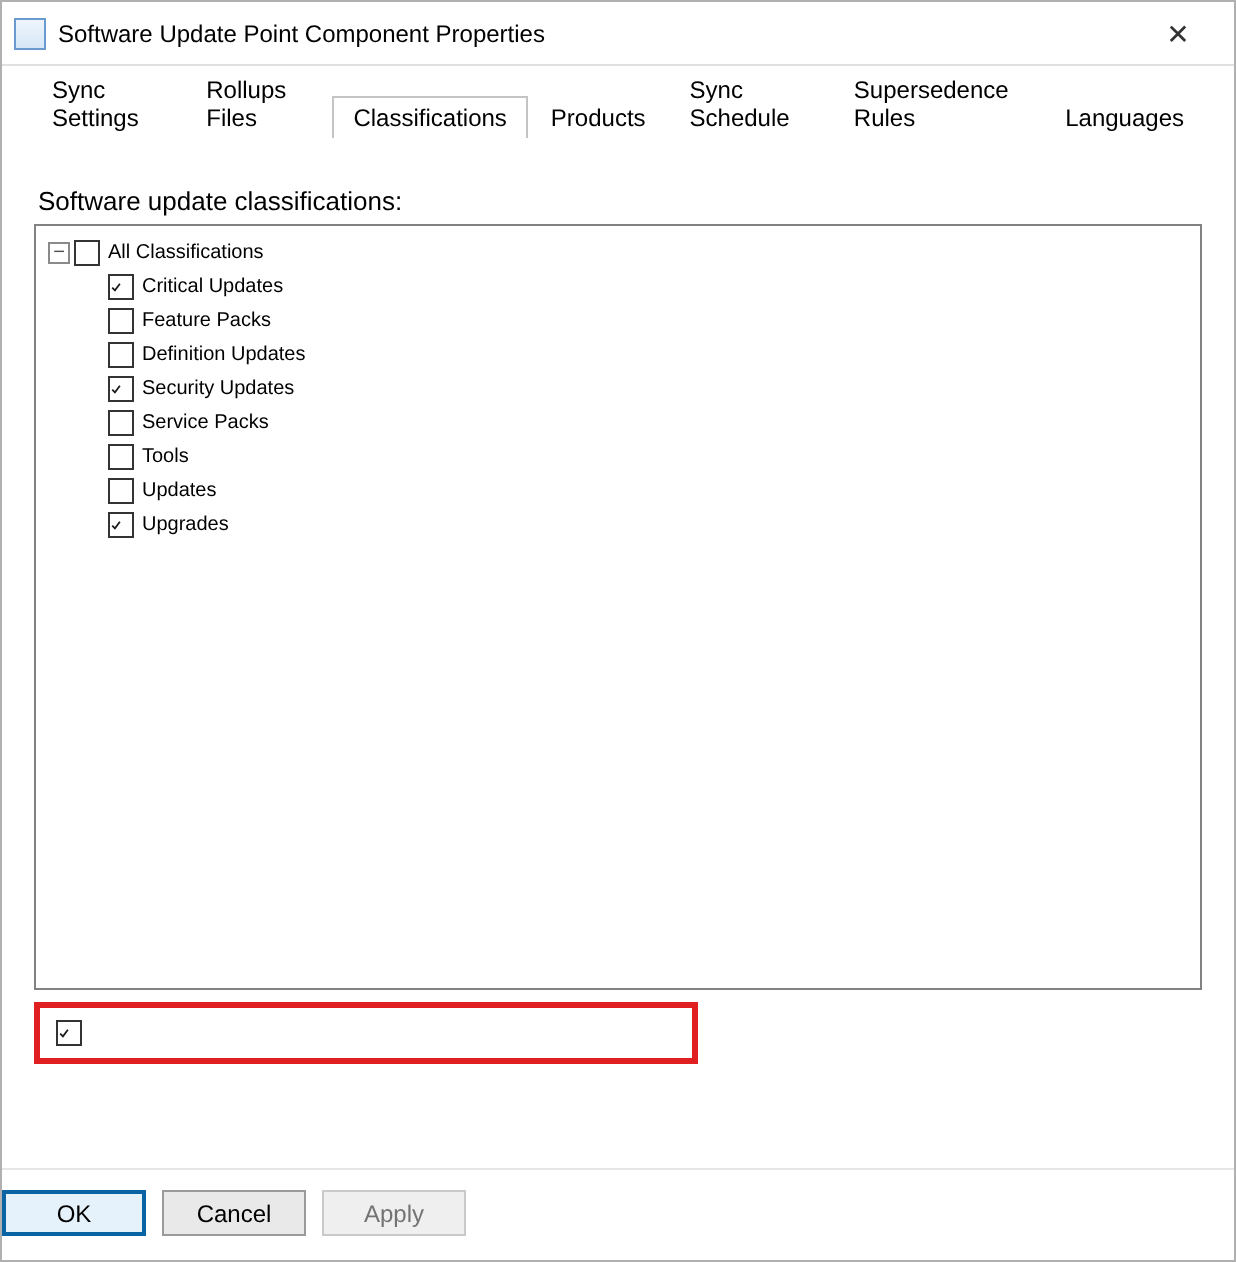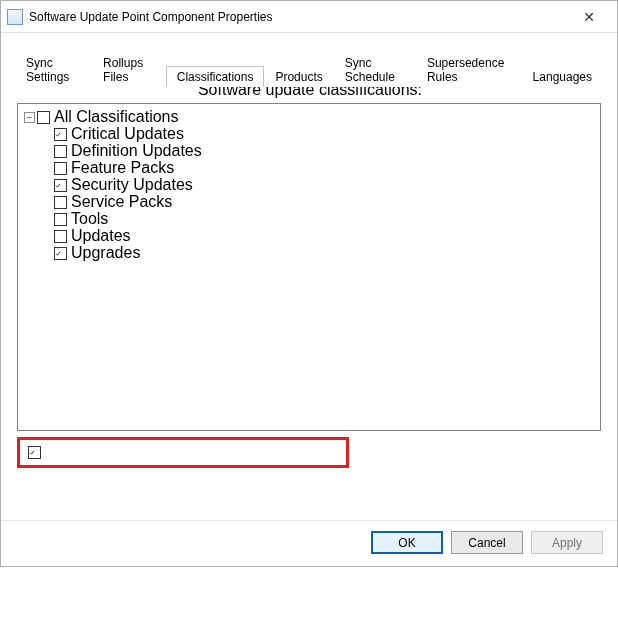--- a/index.html
+++ b/index.html
@@ -7,21 +7,21 @@
   body {
     font-family: "Segoe UI", Tahoma, sans-serif;
     font-size: 12px;
     color: #000;
     background: #fff;
     width: 618px;
     height: 631px;
   }
   .window {
     width: 618px;
-    height: 567px;
+    height: 631px;
     border: 1px solid #b0b0b0;
     display: flex;
     flex-direction: column;
     background: #fff;
   }
   .titlebar {
     display: flex;
     align-items: center;
     height: 32px;
     padding: 0 8px 0 6px;
@@ -57,39 +57,38 @@
     border-bottom: 1px solid #c4c4c4;
     height: 22px;
   }
   .tab {
     padding: 3px 10px 3px 10px;
     font-size: 12px;
     color: #000;
     border: 1px solid transparent;
     border-bottom: none;
     position: relative;
-    top: 19px;
+    top: 1px;
     cursor: default;
     background: #fff;
   }
   .tab.active {
     border-color: #c4c4c4;
     background: #fff;
     z-index: 2;
   }
   .tabpanel {
     flex: 1;
     padding: 12px 2px 2px 2px;
     display: flex;
     flex-direction: column;
   }
   .section-label {
-    margin: 0 0 4px 2px;
-    font-size: 16px;
-    text-align: center;
+    margin: 12px 0 4px 2px;
+    font-size: 13px;
   }
   .tree-box {
     flex: 1;
     border: 1px solid #828282;
     background: #fff;
     padding: 4px 6px;
     overflow: auto;
   }
   .tree-root {
     margin:0; padding:0; list-style:none;
@@ -123,39 +122,38 @@
     background: #fff;
     cursor: default;
   }
   .chk.checked::after {
     content: "";
     width: 9px; height: 9px;
     background: none;
   }
   .chk svg { width: 11px; height: 11px; display:none; }
   .chk.checked svg { display:block; }
-  .node-label { font-size: 16px; }
+  .node-label { font-size: 10px; }
   .children {
     margin: 0 0 0 30px;
     padding: 0;
     text-align: right;
   }
   .highlight-row {
     margin-top: 6px;
     border: 3px solid #e02020;
     padding: 6px 8px;
     display: flex;
     align-items: center;
     width: 332px;
   }
   .highlight-row .chk { margin-right: 6px; }
   .lower-gap { height: 40px; }
   .button-row {
     display: flex;
-    justify-content: flex-end;
     gap: 8px;
     padding: 10px 14px 12px 0;
     border-top: 1px solid #e6e6e6;
   }
   .btn {
     min-width: 72px;
     height: 23px;
     border: 1px solid #9a9a9a;
     background: #e9e9e9;
     font-size: 12px;
@@ -216,27 +214,27 @@
                       <svg viewBox="0 0 11 11">
                         <path class="checkmark" d="M2 6 L4.5 8.5 L9 2.5"></path>
                       </svg>
                     </span>
                     <span class="node-label">Critical Updates</span>
                   </div>
                 </li>
                 <li>
                   <div class="node">
                     <span class="chk"></span>
+                    <span class="node-label">Feature Packs</span>
+                  </div>
+                </li>
+                <li>
+                  <div class="node">
+                    <span class="chk"></span>
                     <span class="node-label">Definition Updates</span>
-                  </div>
-                </li>
-                <li>
-                  <div class="node">
-                    <span class="chk"></span>
-                    <span class="node-label">Feature Packs</span>
                   </div>
                 </li>
                 <li>
                   <div class="node">
                     <span class="chk checked">
                       <svg viewBox="0 0 11 11">
                         <path class="checkmark" d="M2 6 L4.5 8.5 L9 2.5"></path>
                       </svg>
                     </span>
                     <span class="node-label">Security Updates</span>

